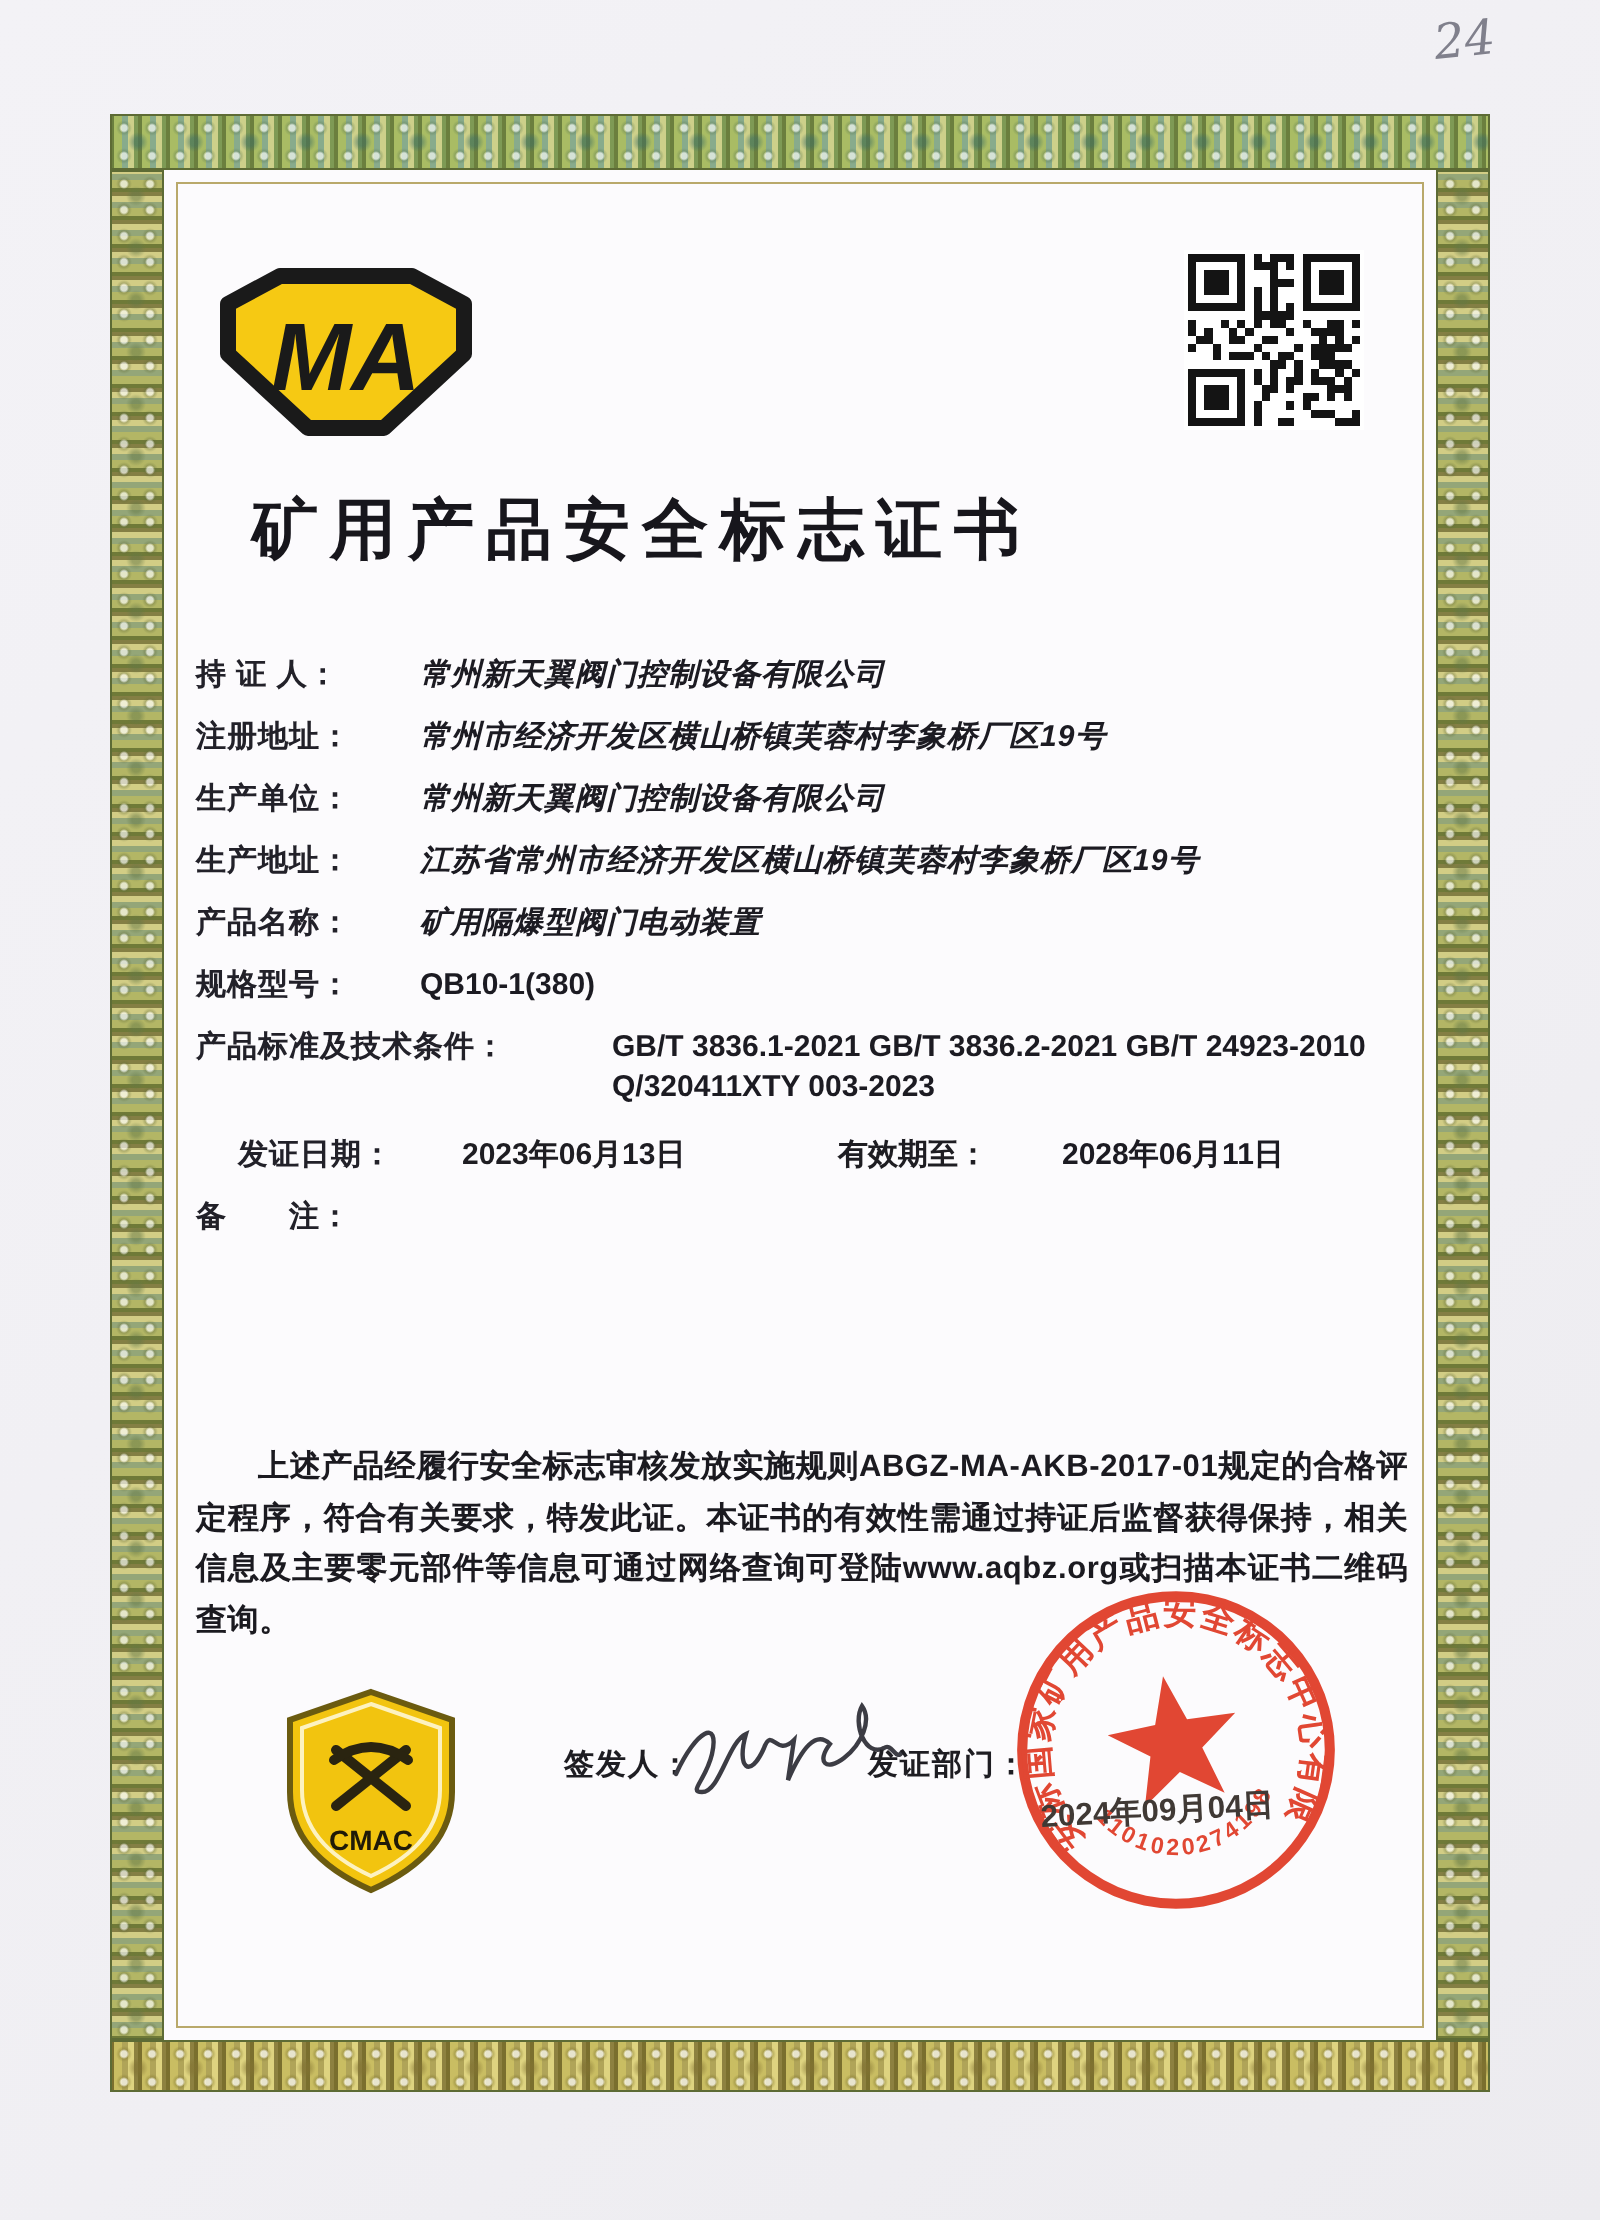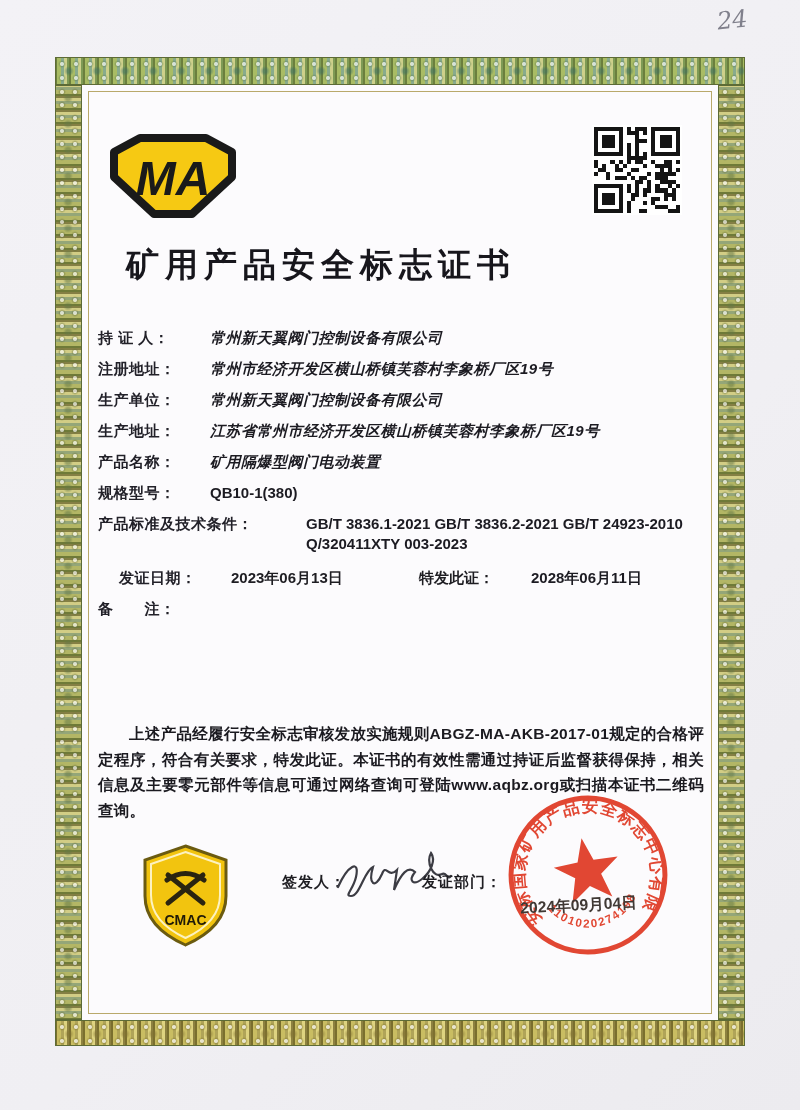--- a/index.html
+++ b/index.html
@@ -50,21 +50,21 @@
   .row.dates .lb2{width:112px;flex:none;font-weight:bold;margin-left:8px;}
   .row.dates .v1{width:180px;flex:none;font-weight:bold;}
   .row.dates{margin-top:14px;margin-left:21px;}
   .row.remark{margin-top:8px;}
   
   .statement{position:absolute;left:16px;top:636px;width:606px;font-size:15.5px;font-weight:bold;line-height:25.5px;text-indent:2em;text-align:justify;letter-spacing:.3px;color:#1b1a20;}
   
   .cmac{position:absolute;left:56px;top:758px;width:95px;height:106px;}
   .signer{position:absolute;left:200px;top:788px;font-size:15px;font-weight:bold;letter-spacing:1px;}
   .signature{position:absolute;left:248px;top:758px;width:125px;height:64px;}
-  .dept{position:absolute;left:340px;top:788px;font-size:15px;font-weight:bold;letter-spacing:1px;}
+  .dept{position:absolute;left:352px;top:788px;font-size:15px;font-weight:bold;letter-spacing:1px;}
   .seal{position:absolute;left:420px;top:704px;width:172px;height:172px;mix-blend-mode:multiply;opacity:.93;}
 </style>
 </head>
 <body>
 
 <div class="page">
 
   <div class="pencil-num">24</div>
 
   <div class="frame">
@@ -242,21 +242,21 @@
           <span class="lb">规格型号：</span>
           <span class="val">QB10-1(380)</span>
         </div>
         <div class="row std">
           <span class="lb">产品标准及技术条件：</span>
           <span class="val">GB/T 3836.1-2021 GB/T 3836.2-2021 GB/T 24923-2010 Q/320411XTY 003-2023</span>
         </div>
         <div class="row dates">
           <span class="lb">发证日期：</span>
           <span class="v1">2023年06月13日</span>
-          <span class="lb2">特发此证：</span>
+          <span class="lb2">有效期至：</span>
           <span class="val">2028年06月11日</span>
         </div>
         <div class="row remark">
           <span class="lb">备　　注：</span>
           <span class="val"></span>
         </div>
       </div>
 
       <div class="statement">上述产品经履行安全标志审核发放实施规则ABGZ-MA-AKB-2017-01规定的合格评定程序，符合有关要求，特发此证。本证书的有效性需通过持证后监督获得保持，相关信息及主要零元部件等信息可通过网络查询可登陆www.aqbz.org或扫描本证书二维码查询。</div>
 

